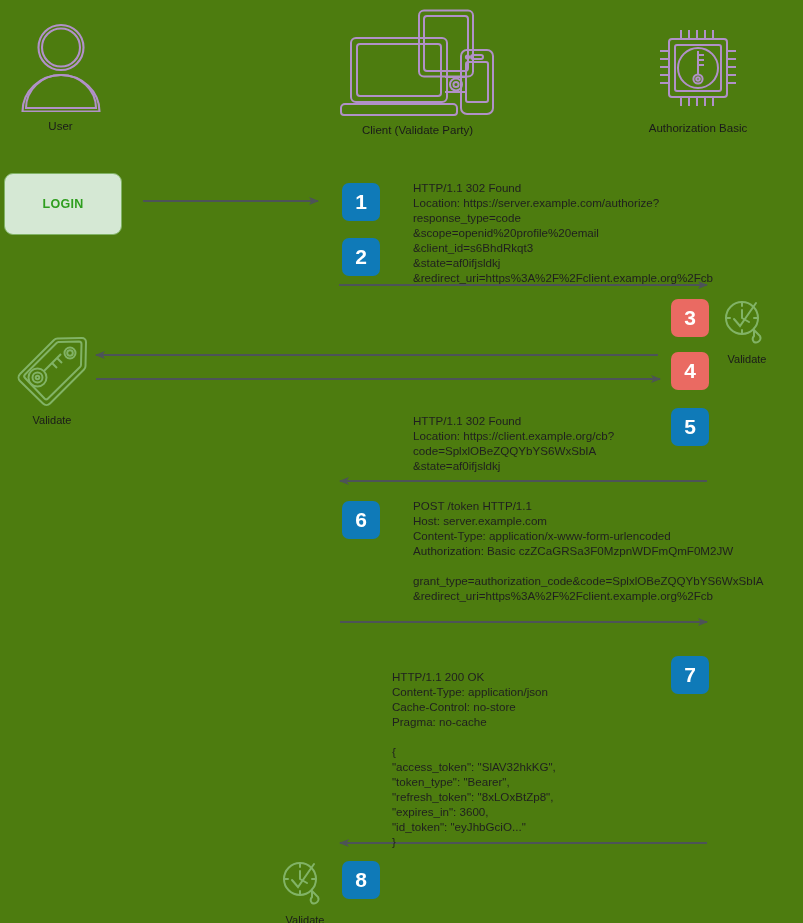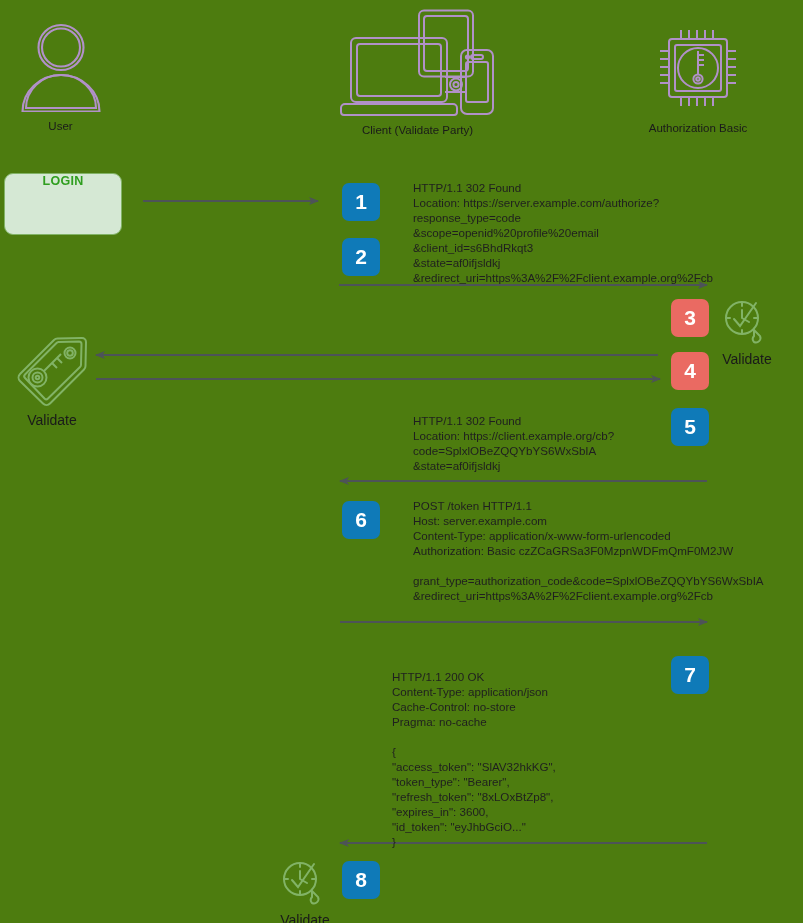--- a/index.html
+++ b/index.html
@@ -52,20 +52,21 @@
     text-align: center;
     letter-spacing: 0;
   }
 
   
   .login-box {
     position: absolute;
     box-sizing: border-box;
     border-radius: 9px;
     display: flex;
+    align-items: center;
     justify-content: center;
     font-size: 12.5px;
     font-weight: bold;
     letter-spacing: 0.3px;
   }
 
   
   .msg {
     position: absolute;
     font-size: 11.6px;
@@ -74,21 +75,21 @@
     white-space: pre;
   }
 
   
   .inline-icon {
     position: absolute;
     text-align: center;
   }
   .inline-icon .caption {
     display: block;
-    font-size: 14px;
+    font-size: 11px;
     line-height: 14px;
     color: #1a1a1a;
     margin-top: 1px;
     white-space: nowrap;
   }
 
   
   #arrows {
     position: absolute;
     left: 0;

